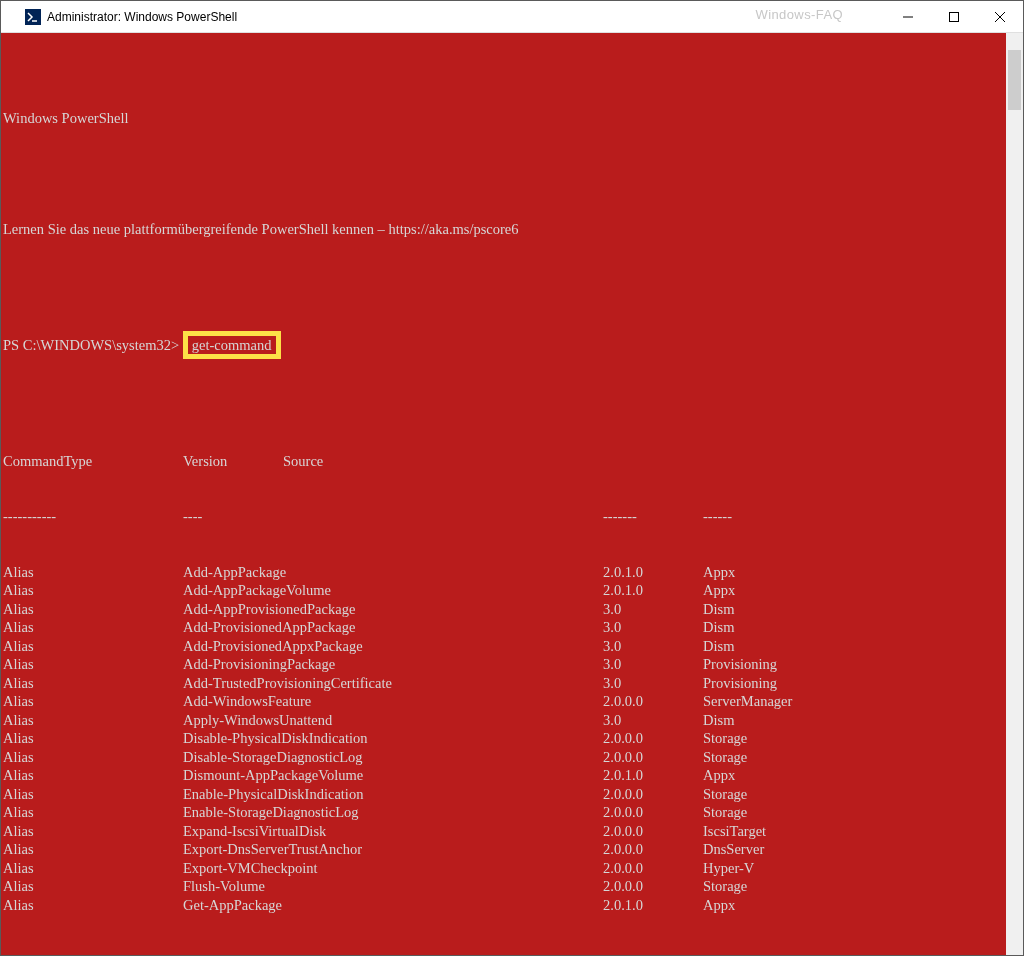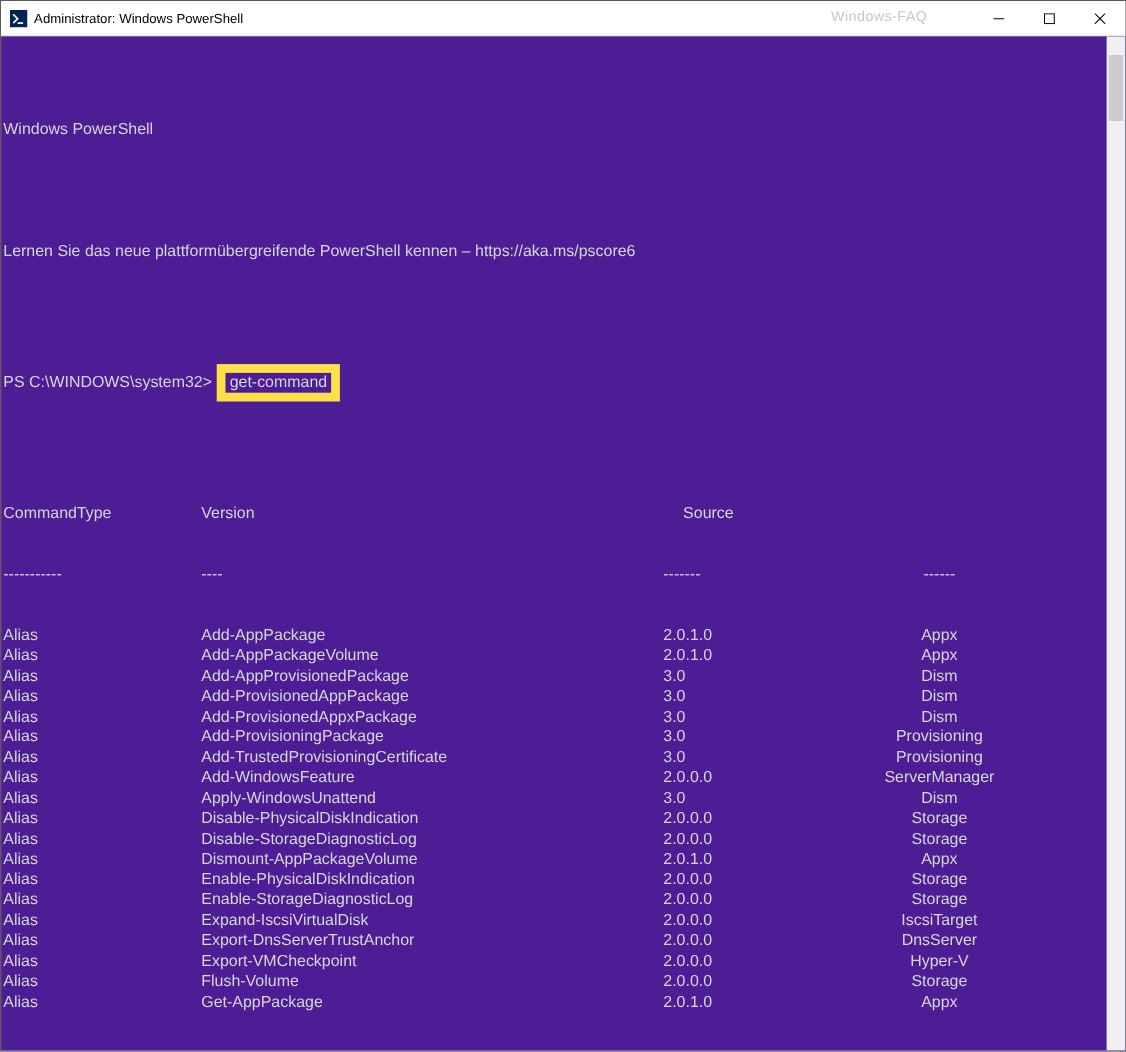--- a/index.html
+++ b/index.html
@@ -25,21 +25,21 @@
     display: flex;
     align-items: center;
     justify-content: space-between;
     user-select: none;
     border-bottom: 1px solid #e0e0e0;
   }
   .titlebar-left {
     display: flex;
     align-items: center;
     gap: 6px;
-    padding-left: 8px;
+    padding-left: 24px;
   }
   .titlebar-icon {
     width: 16px;
     height: 16px;
     display: flex;
     align-items: center;
     justify-content: center;
   }
   .titlebar-title {
     font-size: 12px;
@@ -64,23 +64,23 @@
     position: absolute;
     top: 6px;
     right: 180px;
     font-size: 13px;
     color: #c7c7c7;
     letter-spacing: 0.4px;
     pointer-events: none;
   }
   .console {
     flex: 1;
-    background: #4c1d95;
+    background: #b91c1c;
     color: #d6d6d6;
-    font-family: Liberation Sans, sans-serif;
+    font-family: Liberation Serif, serif;
     font-size: 14.5px;
     line-height: 18.5px;
     padding: 2px 0 2px 2px;
     overflow: hidden;
     position: relative;
     white-space: pre;
   }
   .scrollbar {
     position: absolute;
     right: 0;
@@ -96,33 +96,33 @@
     top: 17px;
     height: 60px;
     background: #cdcdcd;
   }
   .console-content {
     padding-right: 18px;
   }
   .prompt-line { }
   .prompt { color: #d6d6d6; }
   .cmd-highlight {
-    border: 8px solid #fde047;
+    border: 5px solid #fde047;
     padding: 0 4px;
     display: inline-block;
     line-height: 18px;
   }
   .row {
     display: flex;
     gap: 20px;
   }
   .col-type { width: 160px; flex-shrink: 0; }
   .col-name { width: 400px; flex-shrink: 0; }
   .col-ver  { width: 80px;  flex-shrink: 0; }
-  .col-src  { flex: 1; text-align: center; }
+  .col-src  { flex: 1; }
   .blank { height: 18.5px; }
 </style>
 </head>
 <body>
 
 <div class="window">
 
   <div class="titlebar">
     <div class="titlebar-left">
       <span class="titlebar-icon">

